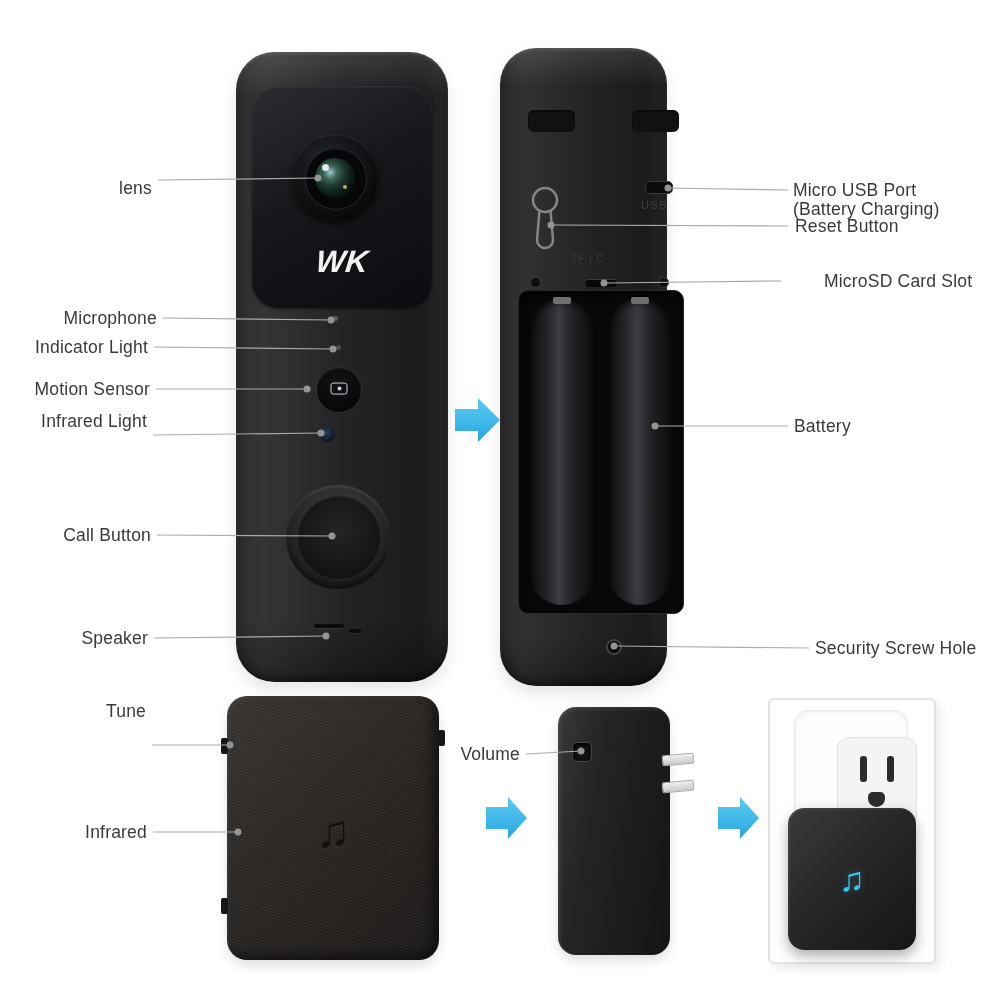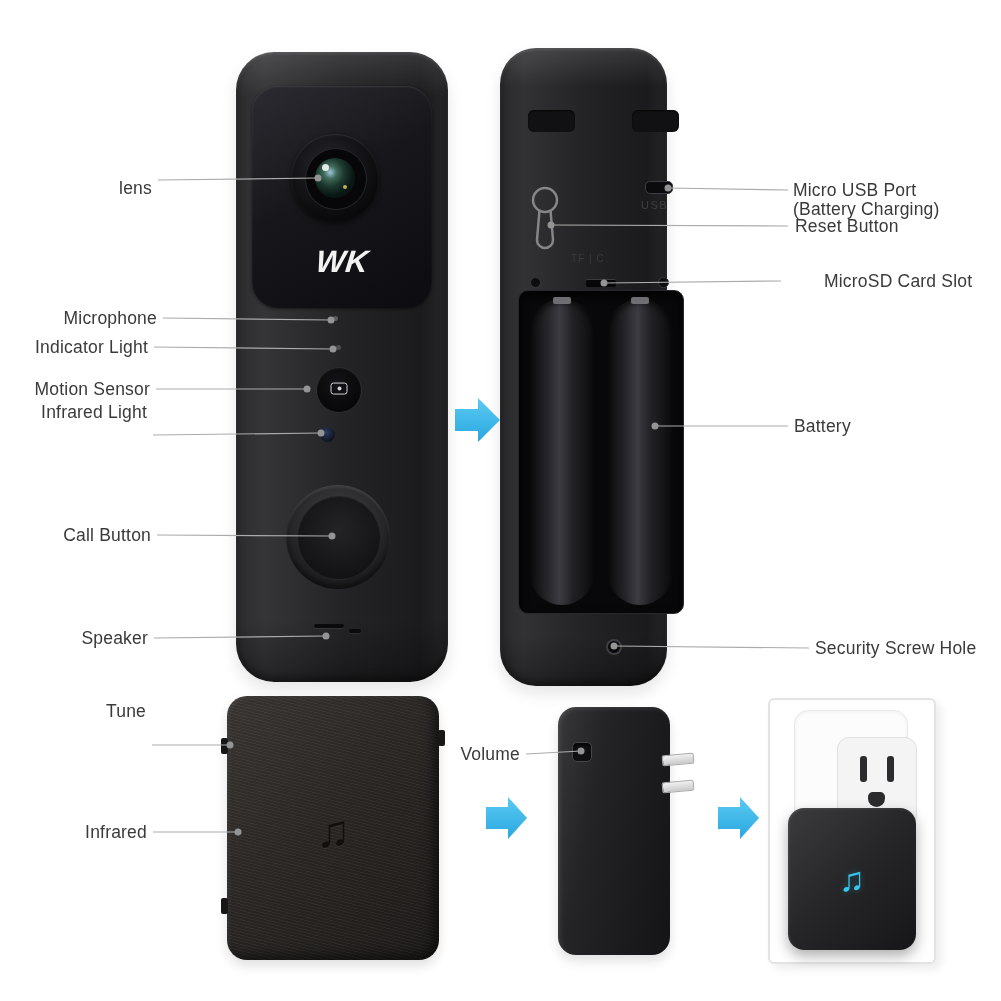--- a/index.html
+++ b/index.html
@@ -308,21 +308,21 @@
       <polygon points="455,409 478,409 478,398 500,420 478,442 478,431 455,431"></polygon>
       <polygon points="486,807 508,807 508,797 527,818 508,839 508,829 486,829"></polygon>
       <polygon points="718,807 740,807 740,797 759,818 740,839 740,829 718,829"></polygon>
     </g>
   </svg>
 
   <div class="lbl" style="top:188px;right:849px;">lens</div>
   <div class="lbl" style="top:318px;right:844px;">Microphone</div>
   <div class="lbl" style="top:347px;right:853px;">Indicator Light</div>
   <div class="lbl" style="top:389px;right:851px;">Motion Sensor</div>
-  <div class="lbl" style="top:412px;right:854px;">Infrared Light</div>
+  <div class="lbl" style="top:421px;right:854px;">Infrared Light</div>
   <div class="lbl" style="top:535px;right:850px;">Call Button</div>
   <div class="lbl" style="top:638px;right:853px;">Speaker</div>
 
   <div class="lbl lbl-2line" style="top:191px;left:793px;margin-top:9px;">
     <div>Micro USB Port</div>
     <div>(Battery Charging)</div>
   </div>
   <div class="lbl" style="top:226px;left:795px;">Reset Button</div>
   <div class="lbl" style="top:281px;left:804px;margin-left:20px;">MicroSD Card Slot</div>
   <div class="lbl" style="top:426px;left:794px;">Battery</div>

